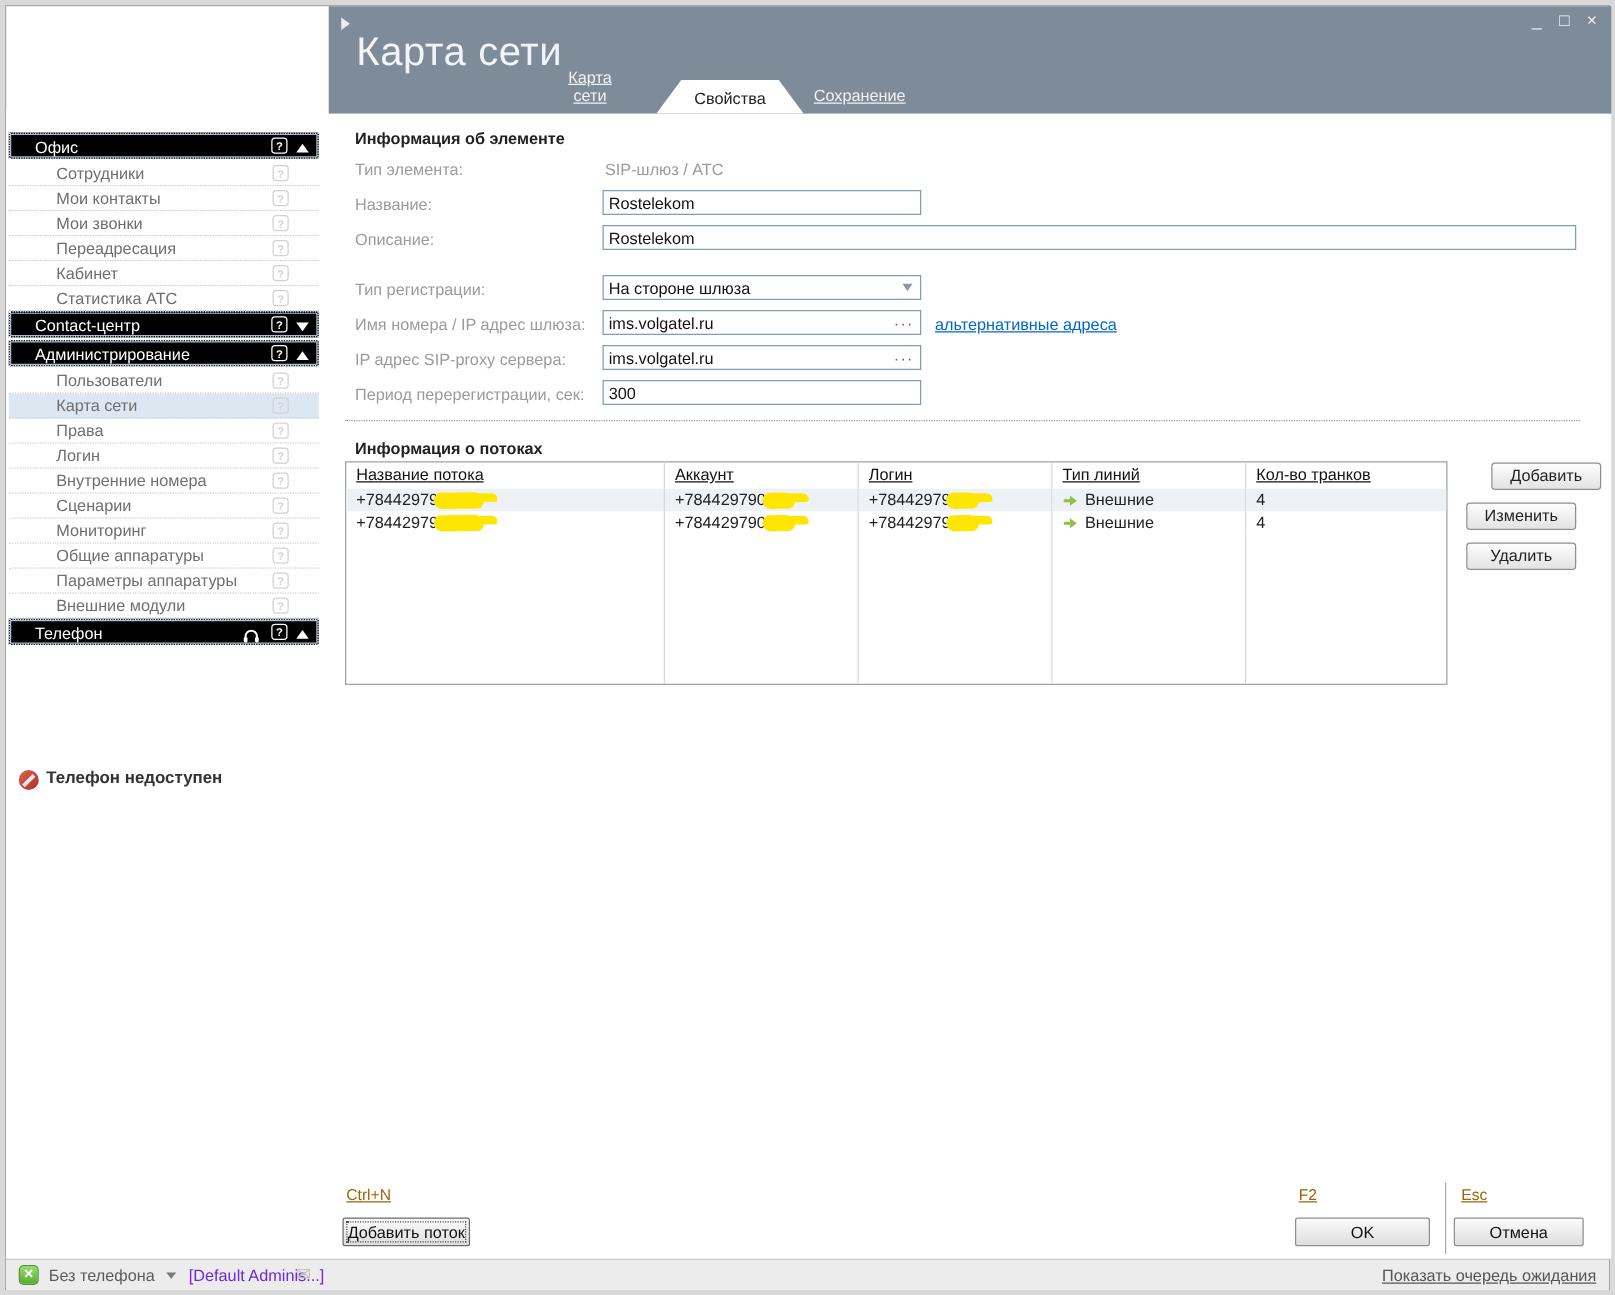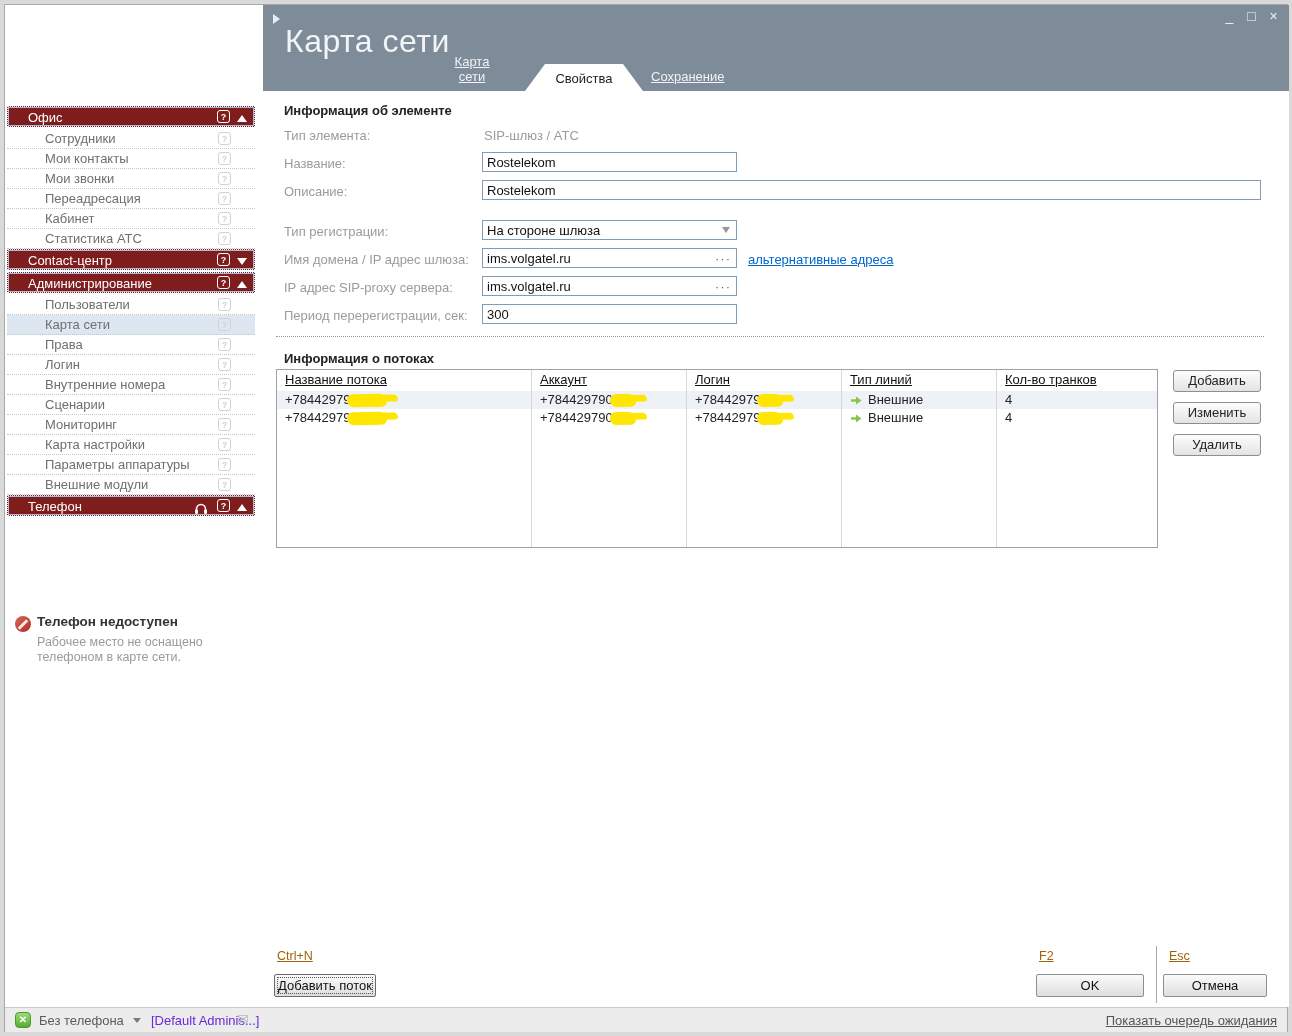--- a/index.html
+++ b/index.html
@@ -23,21 +23,21 @@
   .page-title { position:absolute; left:22px; top:18px; color:#f2f5f8; font-size:32px; font-weight:normal; letter-spacing:0.5px; }
   .win-controls { position:absolute; right:8px; top:4px; display:flex; gap:7px; color:#f0f3f6; font-size:14px; }
   .win-controls span { width:15px; height:16px; text-align:center; cursor:default; line-height:15px; }
   .tab-link { position:absolute; bottom:7px; color:#f0f3f6; font-size:13px; text-decoration:underline; cursor:pointer; }
   .tab-active { position:absolute; bottom:0; left:262px; width:118px; height:27px; background:#fff;
     clip-path:polygon(20px 0, calc(100% - 20px) 0, 100% 100%, 0 100%);
     color:#222; font-size:13px; text-align:center; line-height:29px; }
 
   
   .sidebar { position:absolute; left:0; top:82px; width:252px; height:920px; background:#fff; }
-  .sb-header { position:relative; margin:0 2px; height:21px; background:#7f1d1d; color:#fff;
+  .sb-header { position:relative; margin:0 2px; height:21px; background:#000000; color:#fff;
     font-size:13px; line-height:21px; padding-left:20px; margin-bottom:2px; cursor:pointer;
     box-shadow:inset 0 0 0 1px #a8bdd8; border:1px dotted #e8eef6; }
   .sb-item { position:relative; margin:0 2px; height:20px; color:#6f6f6f; font-size:13px; line-height:20px;
     padding-left:38px; border-bottom:1px dotted #c6c6c6; cursor:pointer; background:#fff; }
   .sb-item.selected { background:#dde7f2; }
   .qicon { position:absolute; right:24px; top:3px; width:13px; height:13px; border:1px solid currentColor;
     border-radius:3px; font-size:9px; line-height:12px; text-align:center; font-weight:bold; }
   .sb-item .qicon { color:#d2d2d2; top:3px; }
   .sb-header .qicon { color:#fff; }
   .hs-icon { position:absolute; right:46px; top:4px; }
@@ -137,33 +137,32 @@
         <div class="sb-item"><span>Статистика АТС</span><span class="qicon">?</span></div>
         <div class="sb-header"><span>Contact-центр</span><span class="qicon">?</span><span class="arrow-down"></span></div>
         <div class="sb-header"><span>Администрирование</span><span class="qicon">?</span><span class="arrow-up"></span></div>
         <div class="sb-item"><span>Пользователи</span><span class="qicon">?</span></div>
         <div class="sb-item selected"><span>Карта сети</span><span class="qicon">?</span></div>
         <div class="sb-item"><span>Права</span><span class="qicon">?</span></div>
         <div class="sb-item"><span>Логин</span><span class="qicon">?</span></div>
         <div class="sb-item"><span>Внутренние номера</span><span class="qicon">?</span></div>
         <div class="sb-item"><span>Сценарии</span><span class="qicon">?</span></div>
         <div class="sb-item"><span>Мониторинг</span><span class="qicon">?</span></div>
-        <div class="sb-item"><span>Карта настройки</span><span class="qicon">?</span></div>
+        <div class="sb-item"><span>Общие аппаратуры</span><span class="qicon">?</span></div>
         <div class="sb-item"><span>Параметры аппаратуры</span><span class="qicon">?</span></div>
         <div class="sb-item"><span>Внешние модули</span><span class="qicon">?</span></div>
         <div class="sb-header"><span>Телефон</span><span class="hs-icon"><svg width="14" height="12" viewBox="0 0 14 12">
               <path d="M2.5 8 V6 a4.5 4.5 0 0 1 9 0 V8" stroke="#fff" fill="none" stroke-width="1.6"></path>
               <rect x="1" y="6.5" width="3" height="4.5" rx="1.2" fill="#fff"></rect>
               <rect x="10" y="6.5" width="3" height="4.5" rx="1.2" fill="#fff"></rect>
             </svg></span><span class="qicon">?</span><span class="arrow-up"></span></div>
       </div>
     <div class="phone-status">
       <div class="no-icon"></div>
       <div class="phone-status-title">Телефон недоступен</div>
-      <div class="phone-status-desc">Рабочее место не оснащено телефоном в карте сети.</div>
     </div>
   </div>
 
   <div class="main">
 
     <div class="sec-title" style="top:12px;">Информация об элементе</div>
 
     <div class="flabel" style="top:37px;">Тип элемента:</div>
     <div class="fvalue-static" style="top:37px;">SIP-шлюз / АТС</div>
 
@@ -176,21 +175,21 @@
     <div class="tinput" style="top:89px; width:779px;">
         <span>Rostelekom</span>
       </div>
 
     <div class="flabel" style="top:133px;">Тип регистрации:</div>
     <div class="tselect" style="top:129px;">
       <span>На стороне шлюза</span>
       <span class="sel-arrow"></span>
     </div>
 
-    <div class="flabel" style="top:161px;">Имя домена / IP адрес шлюза:</div>
+    <div class="flabel" style="top:161px;">Имя номера / IP адрес шлюза:</div>
     <div class="tinput" style="top:157px; width:255px;">
       <span>ims.volgatel.ru</span>
       <span class="ellipsis">···</span>
     </div>
     <div class="flink" style="left:485px; top:161px;">альтернативные адреса</div>
 
     <div class="flabel" style="top:189px;">IP адрес SIP-proxy сервера:</div>
     <div class="tinput" style="top:185px; width:255px;">
       <span>ims.volgatel.ru</span>
       <span class="ellipsis">···</span>
@@ -227,21 +226,21 @@
               <path d="M6 0.5 L11.5 4.5 L6 8.5 z" fill="#8bc34a"></path>
             </svg></span><span>Внешние</span></div>
         <div class="cell dcell"><span>4</span></div>
         <div class="cell"></div>
         <div class="cell"></div>
         <div class="cell"></div>
         <div class="cell"></div>
         <div class="cell"></div>
       </div>
 
-    <div class="side-btn" style="top:279px;">Добавить</div>
+    <div class="side-btn" style="top:279px;margin-left:20px;">Добавить</div>
     <div class="side-btn" style="top:311px;">Изменить</div>
     <div class="side-btn" style="top:343px;">Удалить</div>
 
     <div class="hotkey" style="left:14px; top:858px;">Ctrl+N</div>
     <div class="foot-btn focused" style="left:11px; top:883px; width:102px;">Добавить поток</div>
 
     <div class="hotkey" style="left:776px; top:858px;">F2</div>
     <div class="foot-btn" style="left:773px; top:883px; width:108px;">OK</div>
 
     <div class="vdivider" style="left:893px; top:855px; height:57px;"></div>

